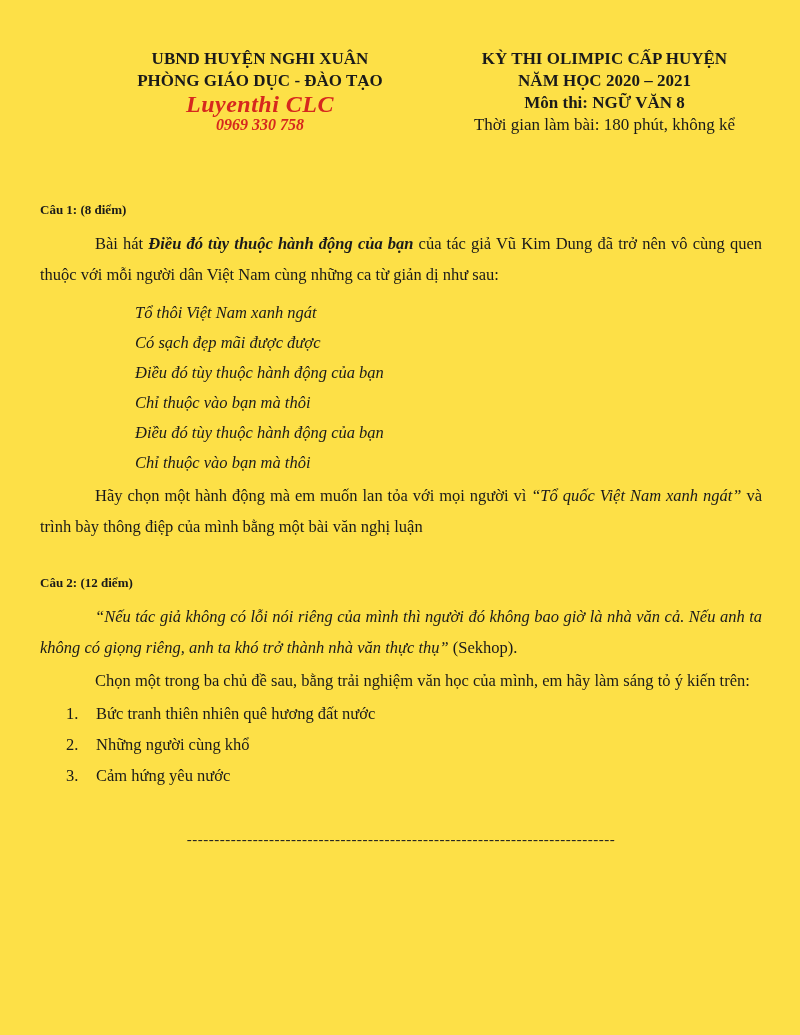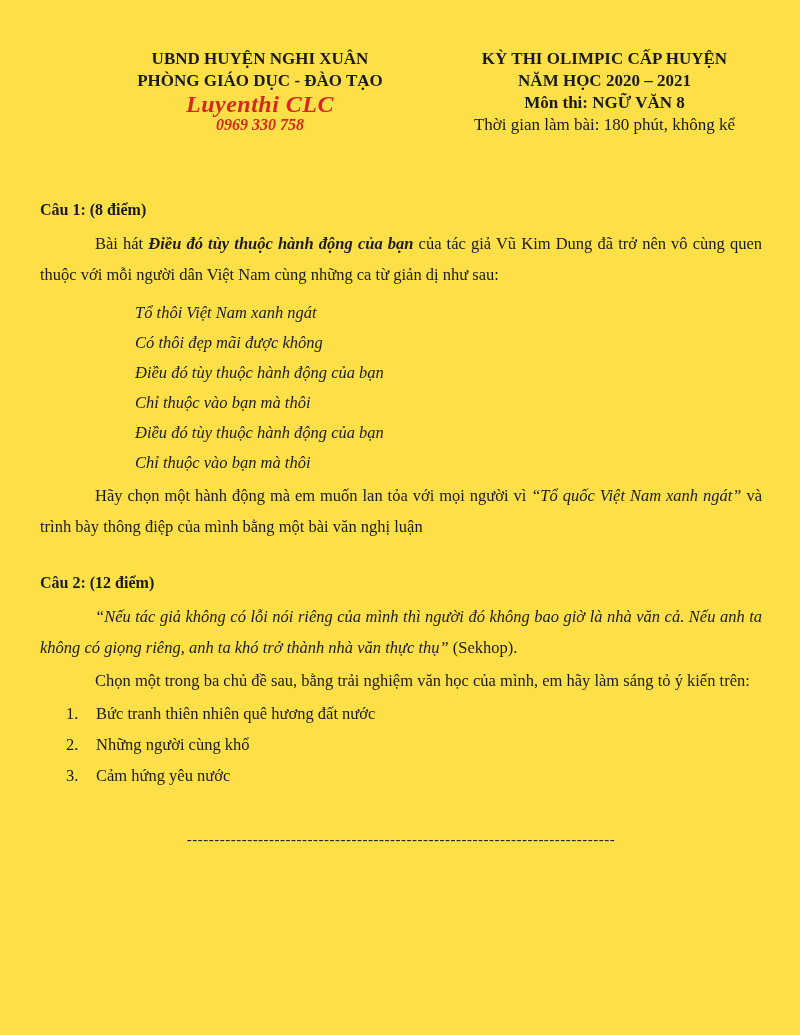--- a/index.html
+++ b/index.html
@@ -67,21 +67,21 @@
     white-space: nowrap;
   }
 
   
   .doc-body {
     margin-top: 63px;
     font-size: 16.5px;
   }
   .q-heading {
     font-weight: bold;
-    font-size: 16px;
+    font-size: 13px;
     line-height: 22px;
   }
   .para {
     text-align: justify;
     text-indent: 55px;
     line-height: 31px;
     margin-top: 7px;
   }
   .bold-italic { font-weight: bold; font-style: italic; }
   .italic { font-style: italic; }
@@ -147,21 +147,21 @@
   </div>
 
   <div class="doc-body">
 
     <div class="q-heading">Câu 1: (8 điểm)</div>
 
     <div class="para"><span>Bài hát </span><span class="bold-italic">Điều đó tùy thuộc hành động của bạn</span><span> của tác giả Vũ Kim Dung đã trở nên vô cùng quen thuộc với mỗi người dân Việt Nam cùng những ca từ giản dị như sau:</span></div>
 
     <div class="poem">
       <div class="poem-line">Tổ thôi Việt Nam xanh ngát</div>
-      <div class="poem-line">Có thôi đẹp mãi được không</div>
+      <div class="poem-line">Có sạch đẹp mãi được được</div>
       <div class="poem-line">Điều đó tùy thuộc hành động của bạn</div>
       <div class="poem-line">Chỉ thuộc vào bạn mà thôi</div>
       <div class="poem-line">Điều đó tùy thuộc hành động của bạn</div>
       <div class="poem-line">Chỉ thuộc vào bạn mà thôi</div>
     </div>
 
     <div class="para-flat"><span>Hãy chọn một hành động mà em muốn lan tỏa với mọi người vì </span><span class="italic">“Tổ quốc Việt Nam xanh ngát”</span><span> và trình bày thông điệp của mình bằng một bài văn nghị luận</span></div>
 
     <div class="q-heading q2-heading">Câu 2: (12 điểm)</div>
 

